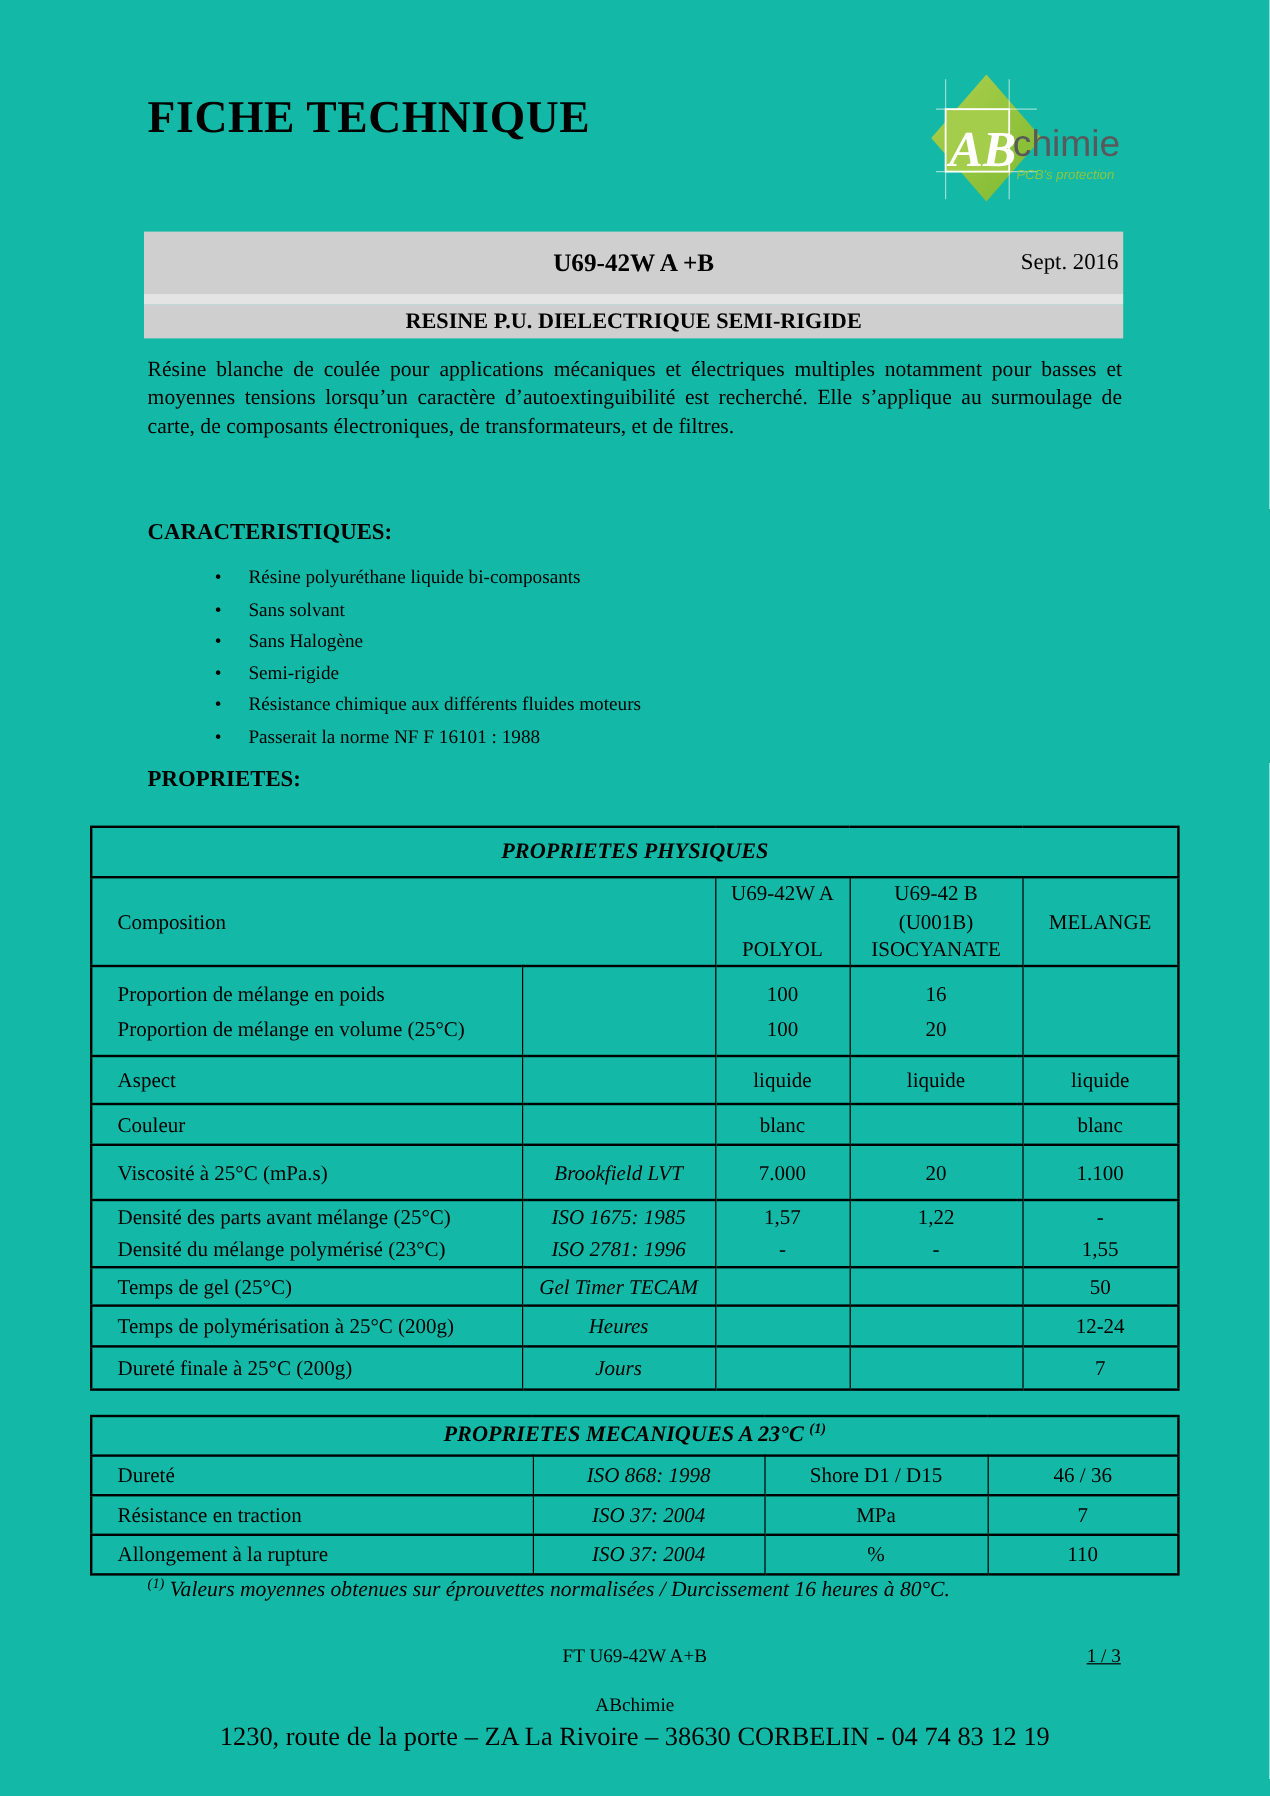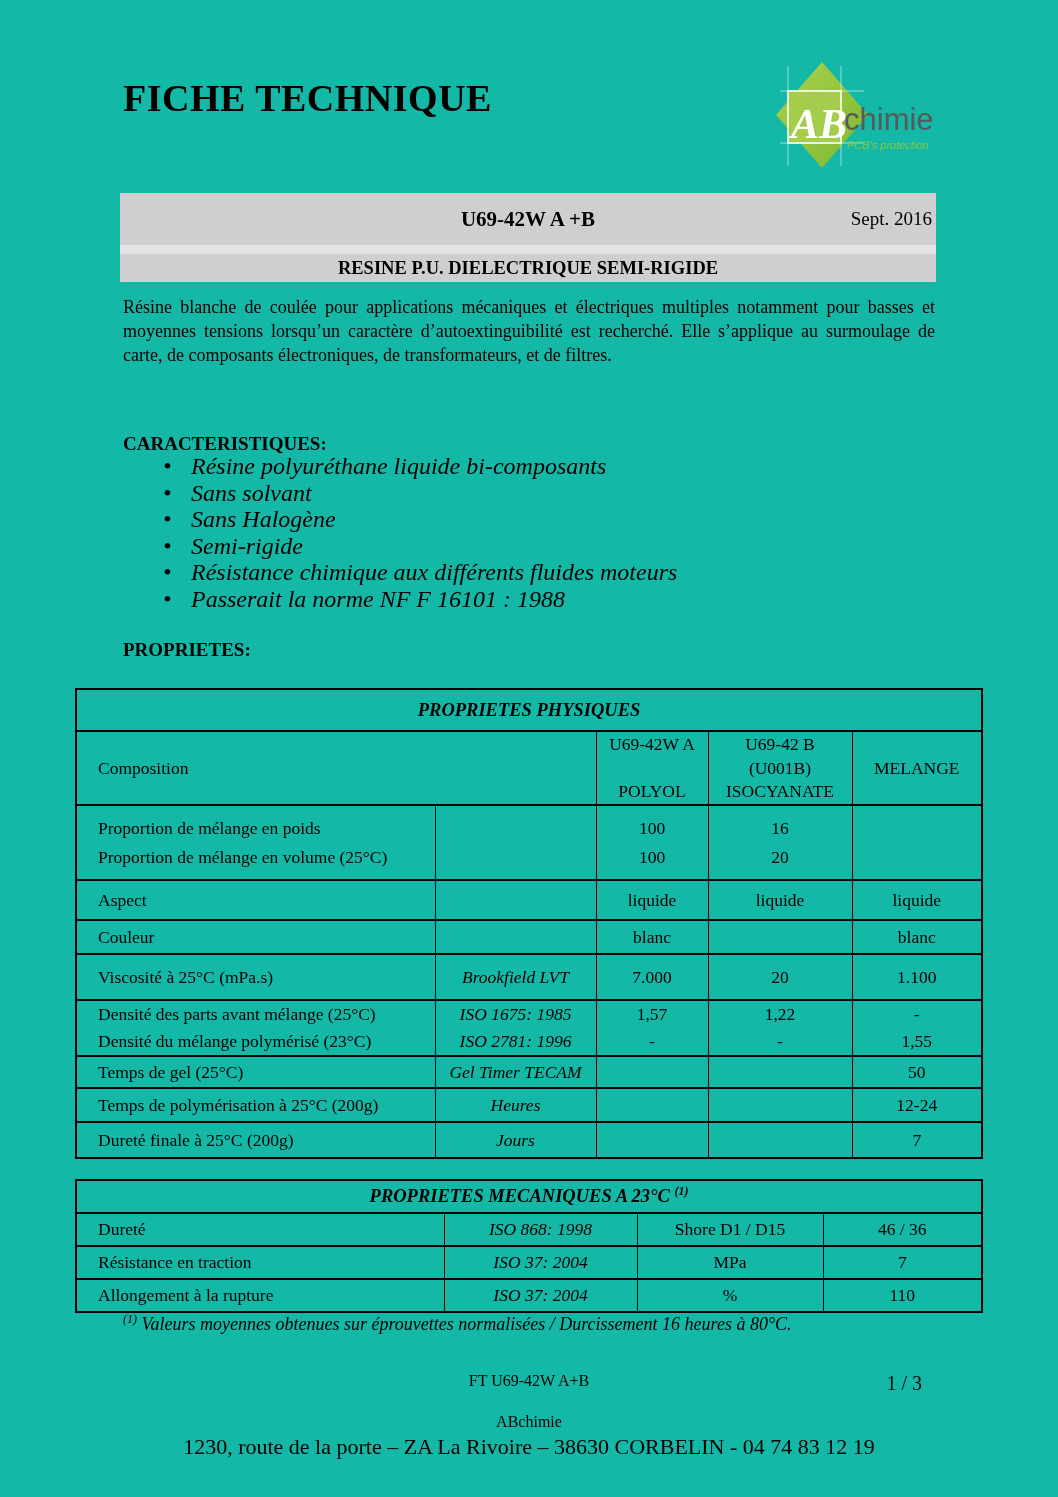--- a/index.html
+++ b/index.html
@@ -31,23 +31,22 @@
   
   .intro{
     position:absolute;left:123px;top:296px;width:812px;margin:0;
     font-size:18px;line-height:23.8px;text-align:justify;
   }
   
   .sec-heading{position:absolute;left:123px;margin:0;font-size:19px;font-weight:bold;}
   .h-carac{top:433px;}
   .h-prop{top:639px;}
   .carac-list{
-    position:absolute;left:163px;top:456px;margin:0;padding:0;list-style:none;
-    font-size:24px;
-    font-style:italic;
+    position:absolute;left:163px;top:456px;margin:16px;padding:0;list-style:none;
+    font-size:16px;
   }
   .carac-list li{position:relative;padding-left:28px;margin-bottom:6.5px;line-height:20px;}
   .carac-list li::before{content:"\2022";position:absolute;left:0;top:0;}
   
   table.dtable{
     position:absolute;left:75px;width:906px;border-collapse:collapse;table-layout:fixed;
     border:2px solid #000;font-size:17.5px;
   }
   .t1{top:688px;}
   .t2{top:1179px;}
@@ -62,21 +61,21 @@
   .vspread{display:flex;flex-direction:column;justify-content:space-between;height:68px;text-align:center;}
   .l2 div{line-height:29px;}
   .l2d div{line-height:27px;}
   sup.fn{font-size:12px;vertical-align:super;line-height:0;}
   
   .footnote{
     position:absolute;left:123px;top:1314px;margin:0;font-style:italic;font-size:18px;
   }
   
   .footer-ref{position:absolute;left:0;width:100%;top:1372px;text-align:center;font-size:16px;}
-  .footer-page{position:absolute;right:136px;top:1372px;font-size:20px;}
+  .footer-page{position:absolute;right:124px;top:1372px;font-size:16px;text-decoration:underline;}
   .footer-company{position:absolute;left:0;width:100%;top:1413px;text-align:center;font-size:16px;}
   .footer-address{position:absolute;left:0;width:100%;top:1434px;text-align:center;font-size:22px;}
 </style>
 </head>
 <body>
 
 <div class="page">
 
   <h1 class="doc-title">FICHE TECHNIQUE</h1>
 

